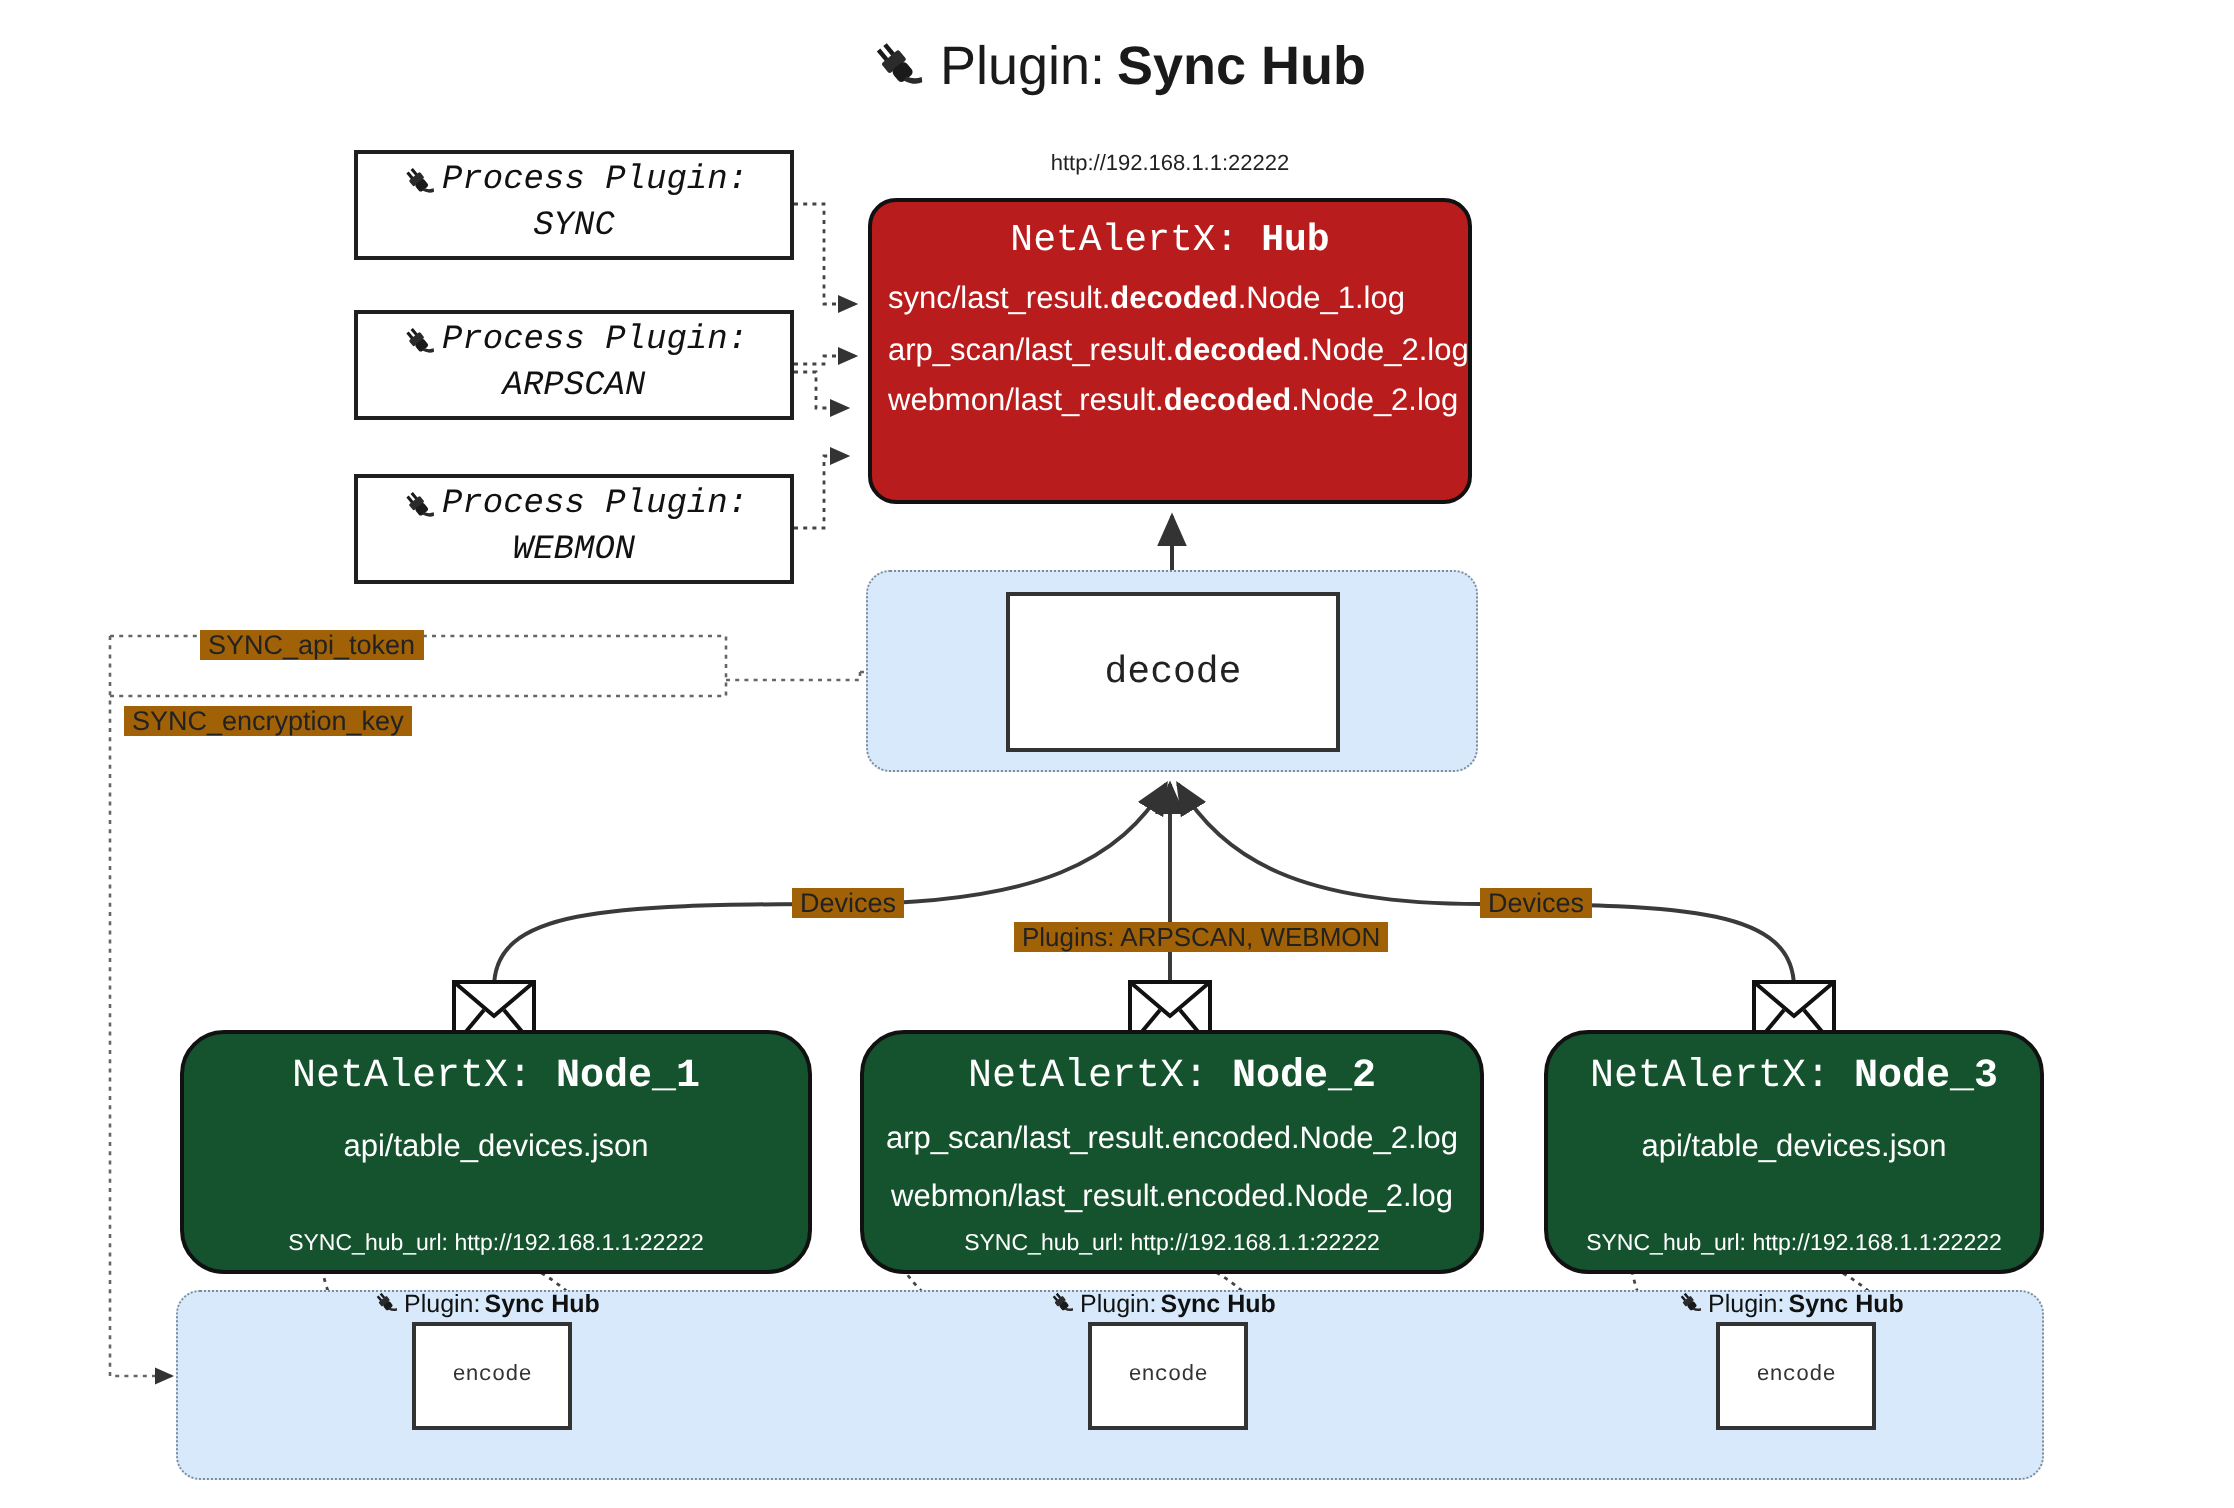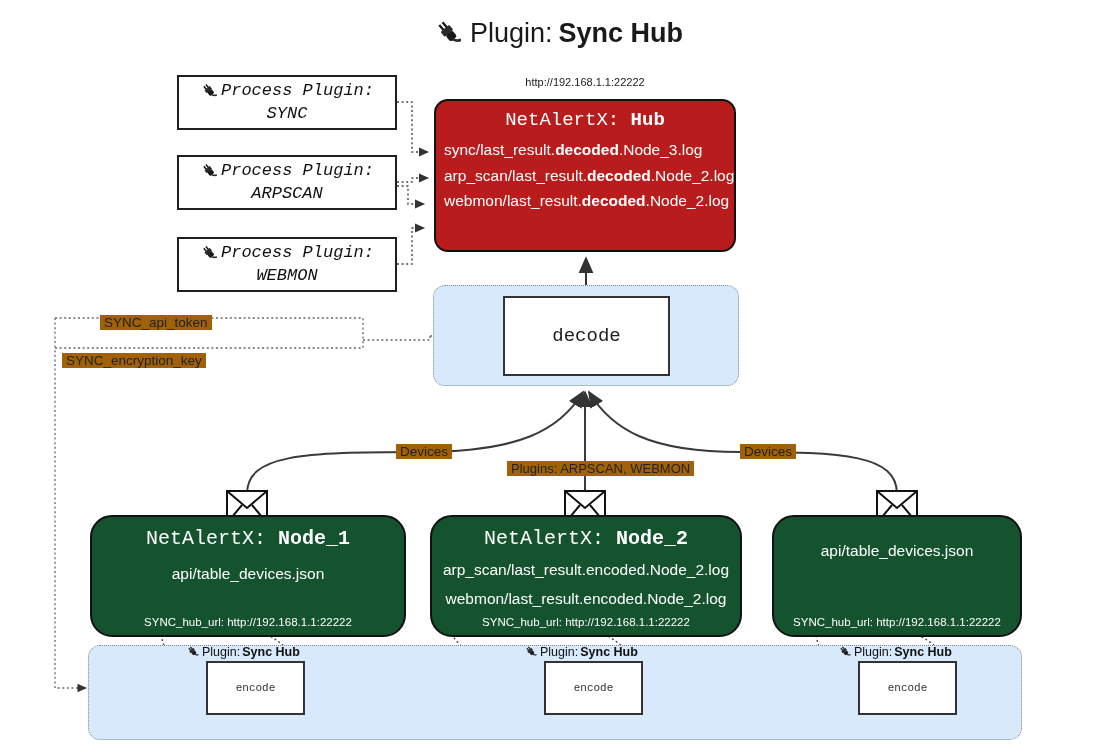--- a/index.html
+++ b/index.html
@@ -84,21 +84,21 @@
   .node .nurl{
     position:absolute;left:0;bottom:7px;width:100%;text-align:center;
     font-size:11.5px;color:#ffffff;
   }
 
   
   .env{position:absolute;width:42px;height:34px;}
 
   
   .encbox{
-    position:absolute;width:99px;height:54px;background:#fff;border:2px solid #333;
+    position:absolute;width:80px;height:54px;background:#fff;border:2px solid #333;
     box-sizing:border-box;display:flex;align-items:center;justify-content:center;
     font-family:"Liberation Mono","DejaVu Sans Mono",monospace;font-size:11px;color:#333;
   }
   .enclabel{
     position:absolute;font-size:12.5px;color:#111;white-space:nowrap;
     display:flex;align-items:center;gap:2px;
   }
   .enclabel b{font-weight:bold;}
   .enclabel .plug-t{display:inline-block;width:14px;height:14px;}
 
@@ -170,21 +170,21 @@
   </svg>
 
   <div class="huburl">http://192.168.1.1:22222</div>
 
   <div class="hub">
     <div class="hub-title">
       <span>NetAlertX:</span>
       <b>Hub</b>
     </div>
     <div class="logline">
-      <span>sync/last_result.</span><b>decoded</b><span>.Node_3.log</span>
+      <span>sync/last_result.</span><b>decoded</b><span>.Node_1.log</span>
     </div>
     <div class="logline">
       <span>arp_scan/last_result.</span><b>decoded</b><span>.Node_2.log</span>
     </div>
     <div class="logline">
       <span>webmon/last_result.</span><b>decoded</b><span>.Node_2.log</span>
     </div>
   </div>
 
   <div class="pbox" style="left:177px;top:75px;width:220px;height:55px;">
@@ -292,20 +292,24 @@
     </div>
     <div class="nline" style="margin-top:8px;text-align:center;">arp_scan/last_result.encoded.Node_2.log</div>
     <div class="nline" style="margin-top:4px;">webmon/last_result.encoded.Node_2.log</div>
     <div class="nurl">
       <span>SYNC_hub_url:</span>
       <span>http://192.168.1.1:22222</span>
     </div>
   </div>
 
   <div class="node" style="left:772px;top:515px;width:250px;height:122px;">
+    <div class="ntitle">
+      <span>NetAlertX:</span>
+      <b>Node_3</b>
+    </div>
     <div class="nline">api/table_devices.json</div>
     <div class="nurl">
       <span>SYNC_hub_url:</span>
       <span>http://192.168.1.1:22222</span>
     </div>
   </div>
 
   <div class="cluster" style="left:88px;top:645px;width:934px;height:95px;"></div>
 
   <div class="enclabel" style="left:186px;top:645px;">

